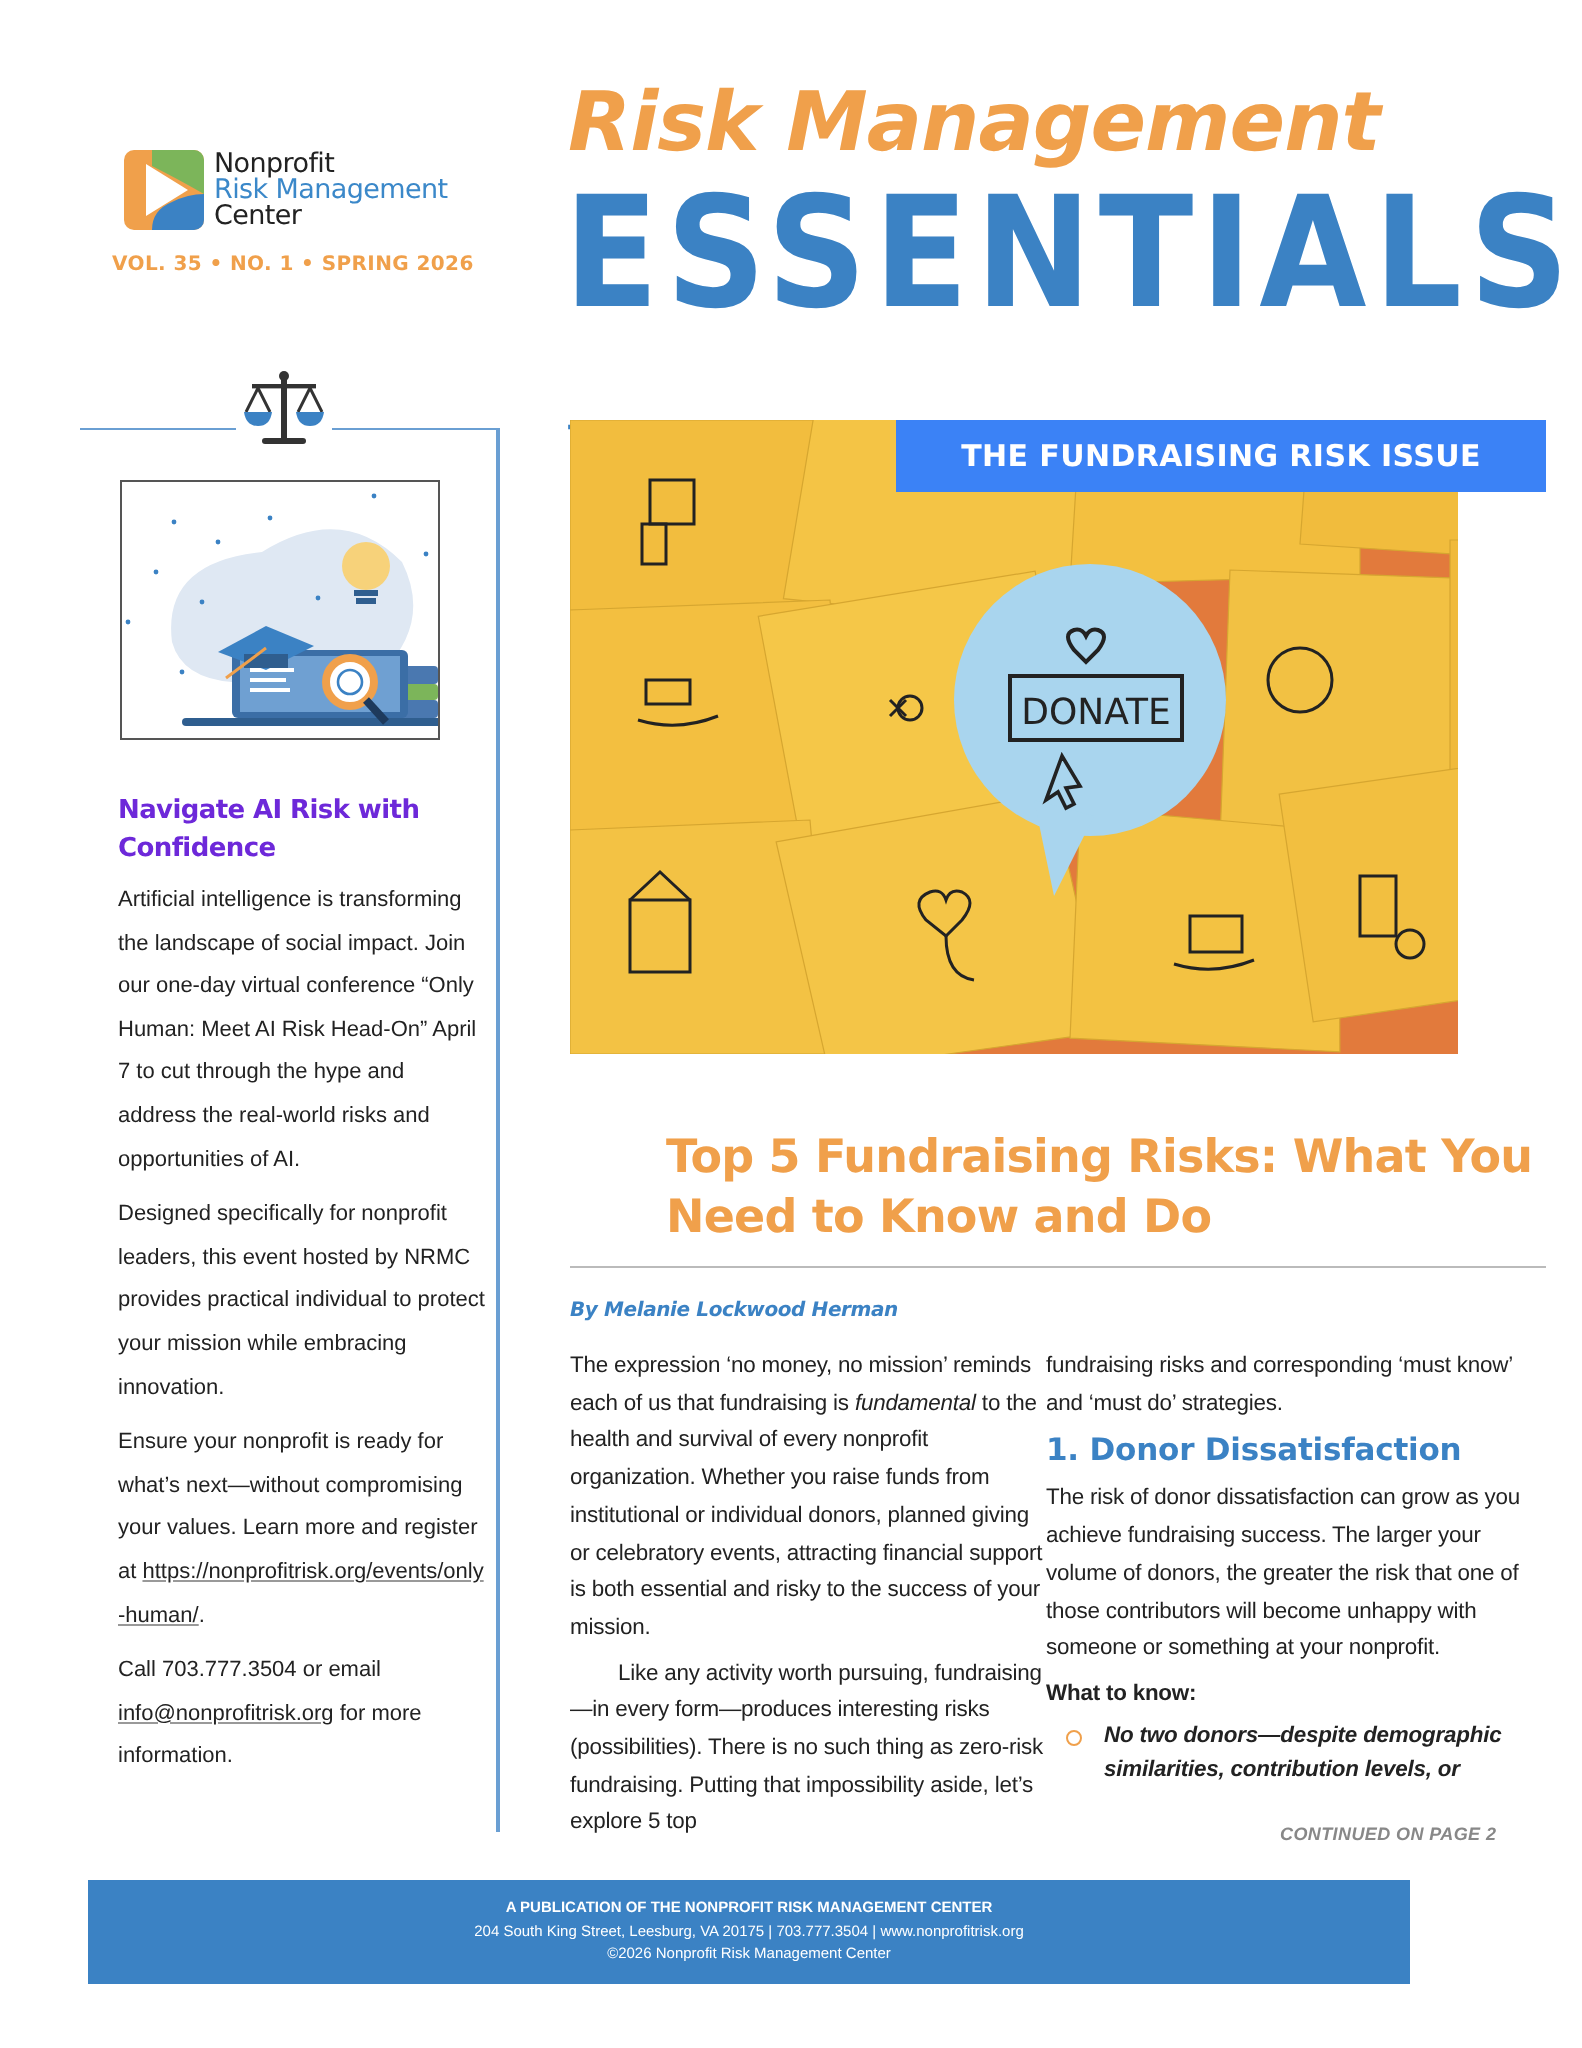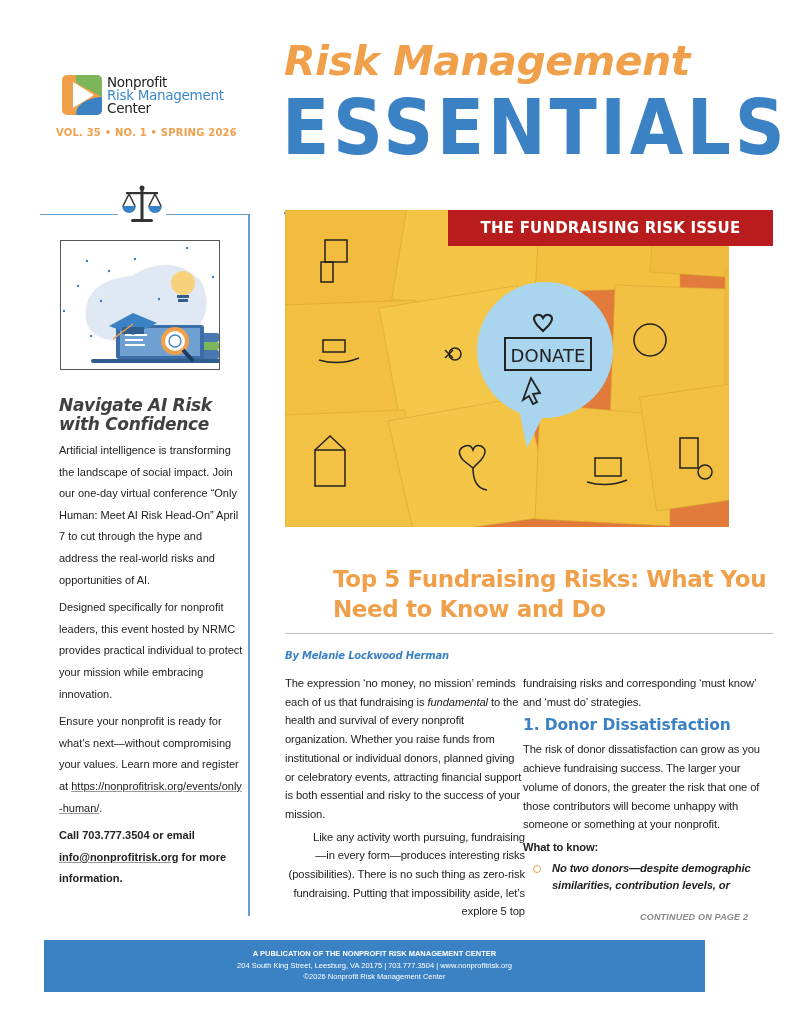--- a/index.html
+++ b/index.html
@@ -19,37 +19,37 @@
   .mast-big { position: absolute; left: 282px; top: 88px; font-size: 77px; font-weight: bold; color: #3b82c4; font-family: "DejaVu Sans", sans-serif; letter-spacing: 4px; line-height: 80px; transform: scaleX(0.9); transform-origin: left; }
   .mast-tag { position: absolute; left: 284px; top: 169px; font-size: 16px; font-weight: bold; color: #3b82c4; font-family: "DejaVu Sans", sans-serif; letter-spacing: -0.3px; margin-top: 40px; }
 
   
   .sidebar-frame-top-left { position: absolute; left: 40px; top: 214px; width: 78px; height: 1px; background: #6a9fd3; }
   .sidebar-frame-top-right { position: absolute; left: 166px; top: 214px; width: 83px; height: 1px; background: #6a9fd3; }
   .sidebar-frame-right { position: absolute; left: 248px; top: 214px; width: 1.5px; height: 702px; background: #6a9fd3; }
   .scales-icon { position: absolute; left: 118px; top: 183px; width: 48px; height: 44px; }
   .illus-box { position: absolute; left: 60px; top: 240px; width: 160px; height: 130px; border: 1px solid #555; background: #fff; overflow: hidden; }
 
-  .side-head { position: absolute; left: 59px; top: 396px; width: 180px; font-size: 17px; font-weight: bold; color: #404040; line-height: 19px; font-family: "DejaVu Sans", sans-serif; letter-spacing: -0.3px; font-style: italic; }
+  .side-head { position: absolute; left: 59px; top: 396px; width: 180px; font-size: 13px; font-weight: bold; color: #6d28d9; line-height: 19px; font-family: "DejaVu Sans", sans-serif; letter-spacing: -0.3px; }
   .side-body { position: absolute; left: 59px; top: 440px; width: 184px; font-size: 11px; line-height: 21.6px; color: #222; font-family: "Liberation Sans", sans-serif; }
   .side-body p { margin-bottom: 6px; }
   .side-body .link { text-decoration: underline; text-decoration-color: #999; }
-  .side-body .cta { font-weight: bold; }
+  .side-body .cta { font-weight: normal; }
 
   
   .hero { position: absolute; left: 285px; top: 210px; width: 444px; height: 317px; overflow: hidden; background: #e98a3a; }
-  .badge { position: absolute; left: 448px; top: 210px; width: 325px; height: 36px; background: #b91c1c; color: #fff; font-weight: bold; font-size: 15px; font-family: "DejaVu Sans", sans-serif; display: flex; align-items: center; justify-content: center; letter-spacing: 0.2px; z-index: 3; }
+  .badge { position: absolute; left: 448px; top: 210px; width: 325px; height: 36px; background: #3b82f6; color: #fff; font-weight: bold; font-size: 15px; font-family: "DejaVu Sans", sans-serif; display: flex; align-items: center; justify-content: center; letter-spacing: 0.2px; z-index: 3; }
 
   
   .art-title { position: absolute; left: 285px; top: 564px; width: 480px; font-size: 23px; font-weight: bold; color: #f0a04b; line-height: 30px; font-family: "DejaVu Sans", sans-serif; letter-spacing: -0.4px; margin-left: 48px; }
   .art-rule { position: absolute; left: 285px; top: 633px; width: 488px; height: 1px; background: #bbb; }
   .byline { position: absolute; left: 285px; top: 650px; font-size: 10px; font-style: italic; color: #3b82c4; font-family: "DejaVu Sans", sans-serif; font-weight: bold; letter-spacing: -0.2px; }
 
   .col1 { position: absolute; left: 285px; top: 674px; width: 240px; font-size: 11.2px; line-height: 18.7px; color: #222; letter-spacing: -0.1px; }
-  .col1 p.indent { text-indent: 24px; margin-top: 4px; text-align: right; }
+  .col1 p.indent { text-indent: 24px; margin-top: 4px; }
   .col2 { position: absolute; left: 523px; top: 674px; width: 250px; font-size: 11.2px; line-height: 18.7px; color: #222; letter-spacing: -0.1px; }
   .col2 h3 { font-size: 15.5px; color: #3b82c4; font-family: "DejaVu Sans", sans-serif; margin: 3px 0 4px 0; line-height: 22px; }
   .col2 .know-label { font-weight: bold; margin-top: 4px; }
   .col2 .bullet { display: flex; padding-left: 10px; font-style: italic; font-weight: bold; line-height: 17px; margin-top: 3px; }
   .col2 .bullet-dot { width: 8px; height: 8px; border: 1.5px solid #f0a04b; border-radius: 50%; margin-top: 5px; margin-right: 11px; flex: none; }
   .continued { position: absolute; left: 640px; top: 912px; font-size: 9px; font-weight: bold; font-style: italic; color: #888; letter-spacing: 0.2px; }
 
   
   .footer { position: absolute; left: 44px; top: 940px; width: 661px; height: 52px; background: #3b82c4; color: #fff; text-align: center; font-size: 7.5px; line-height: 11.5px; padding-top: 8px; }
   .footer .f1 { font-weight: bold; }

